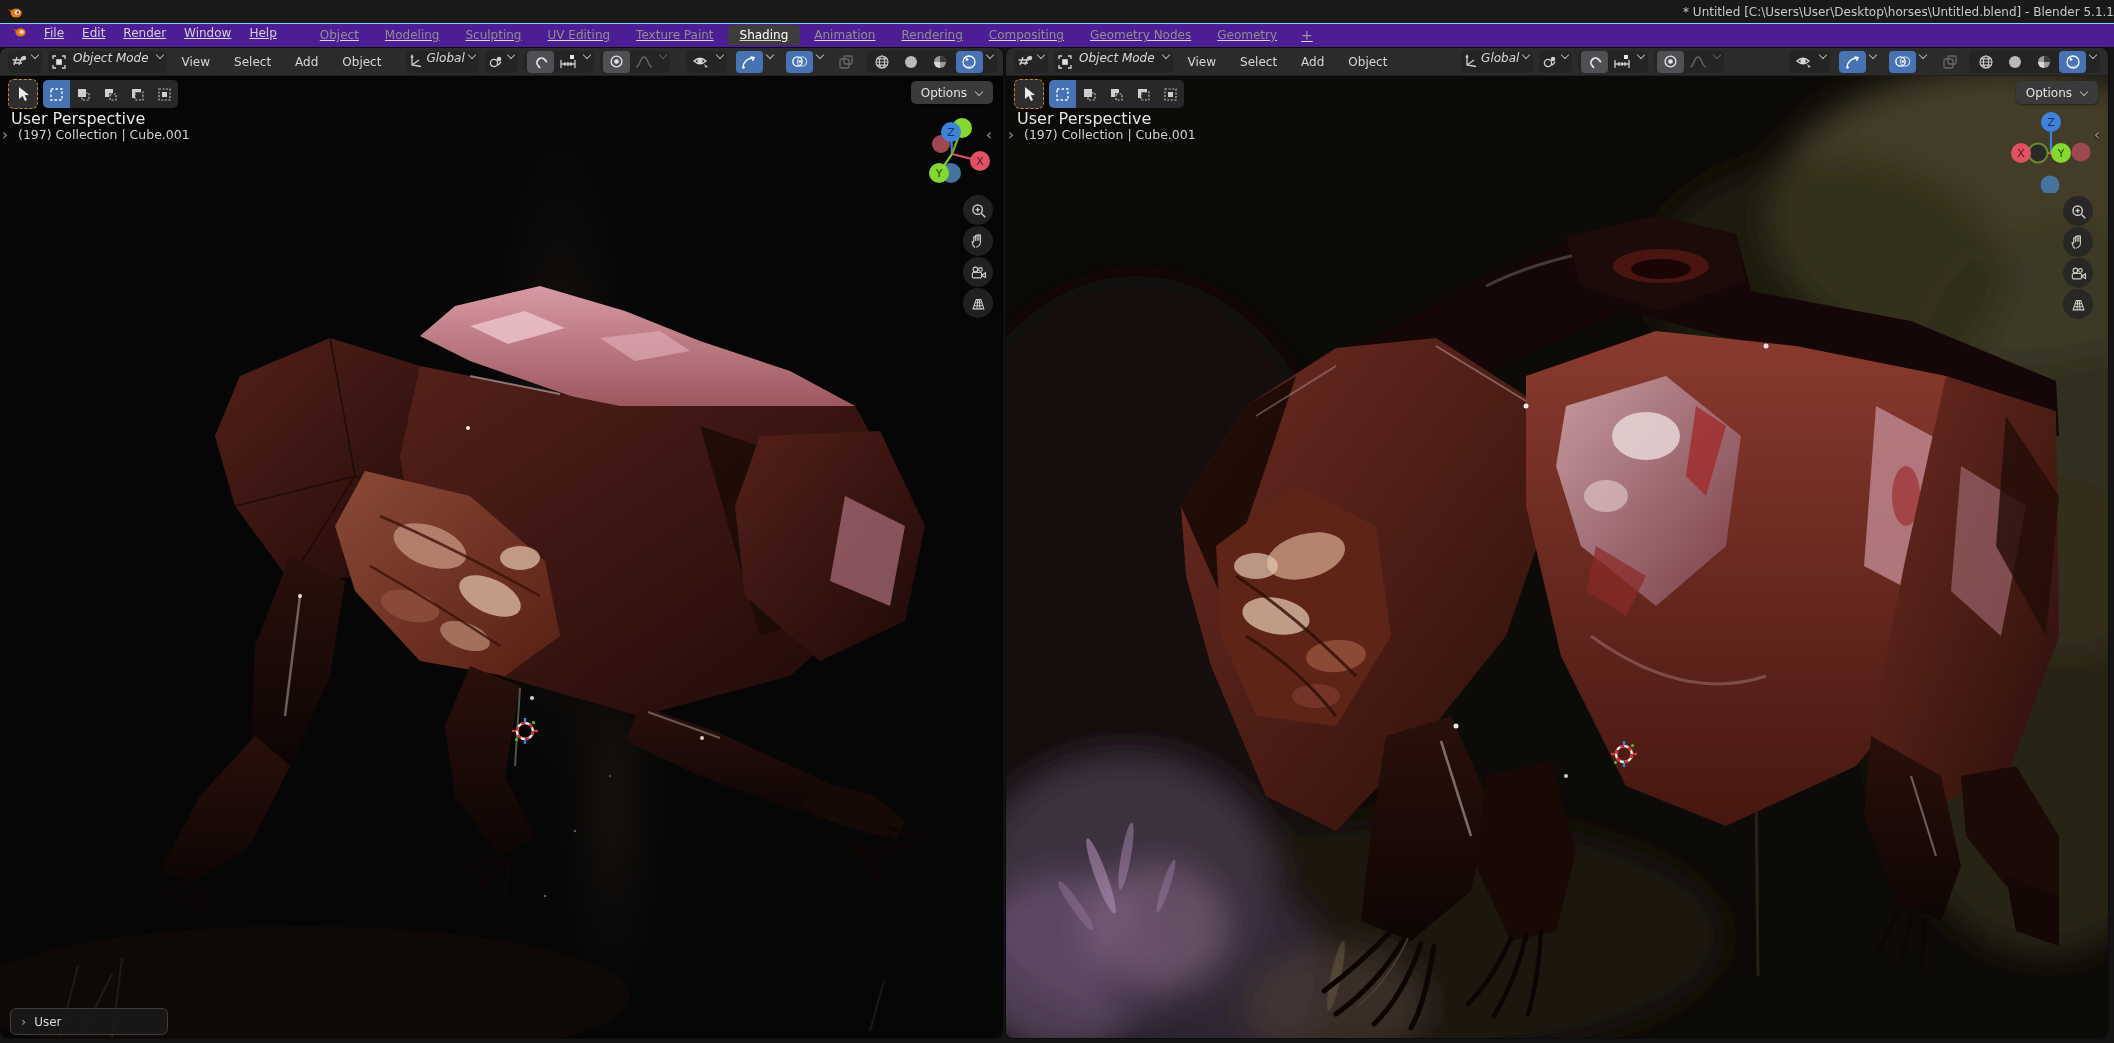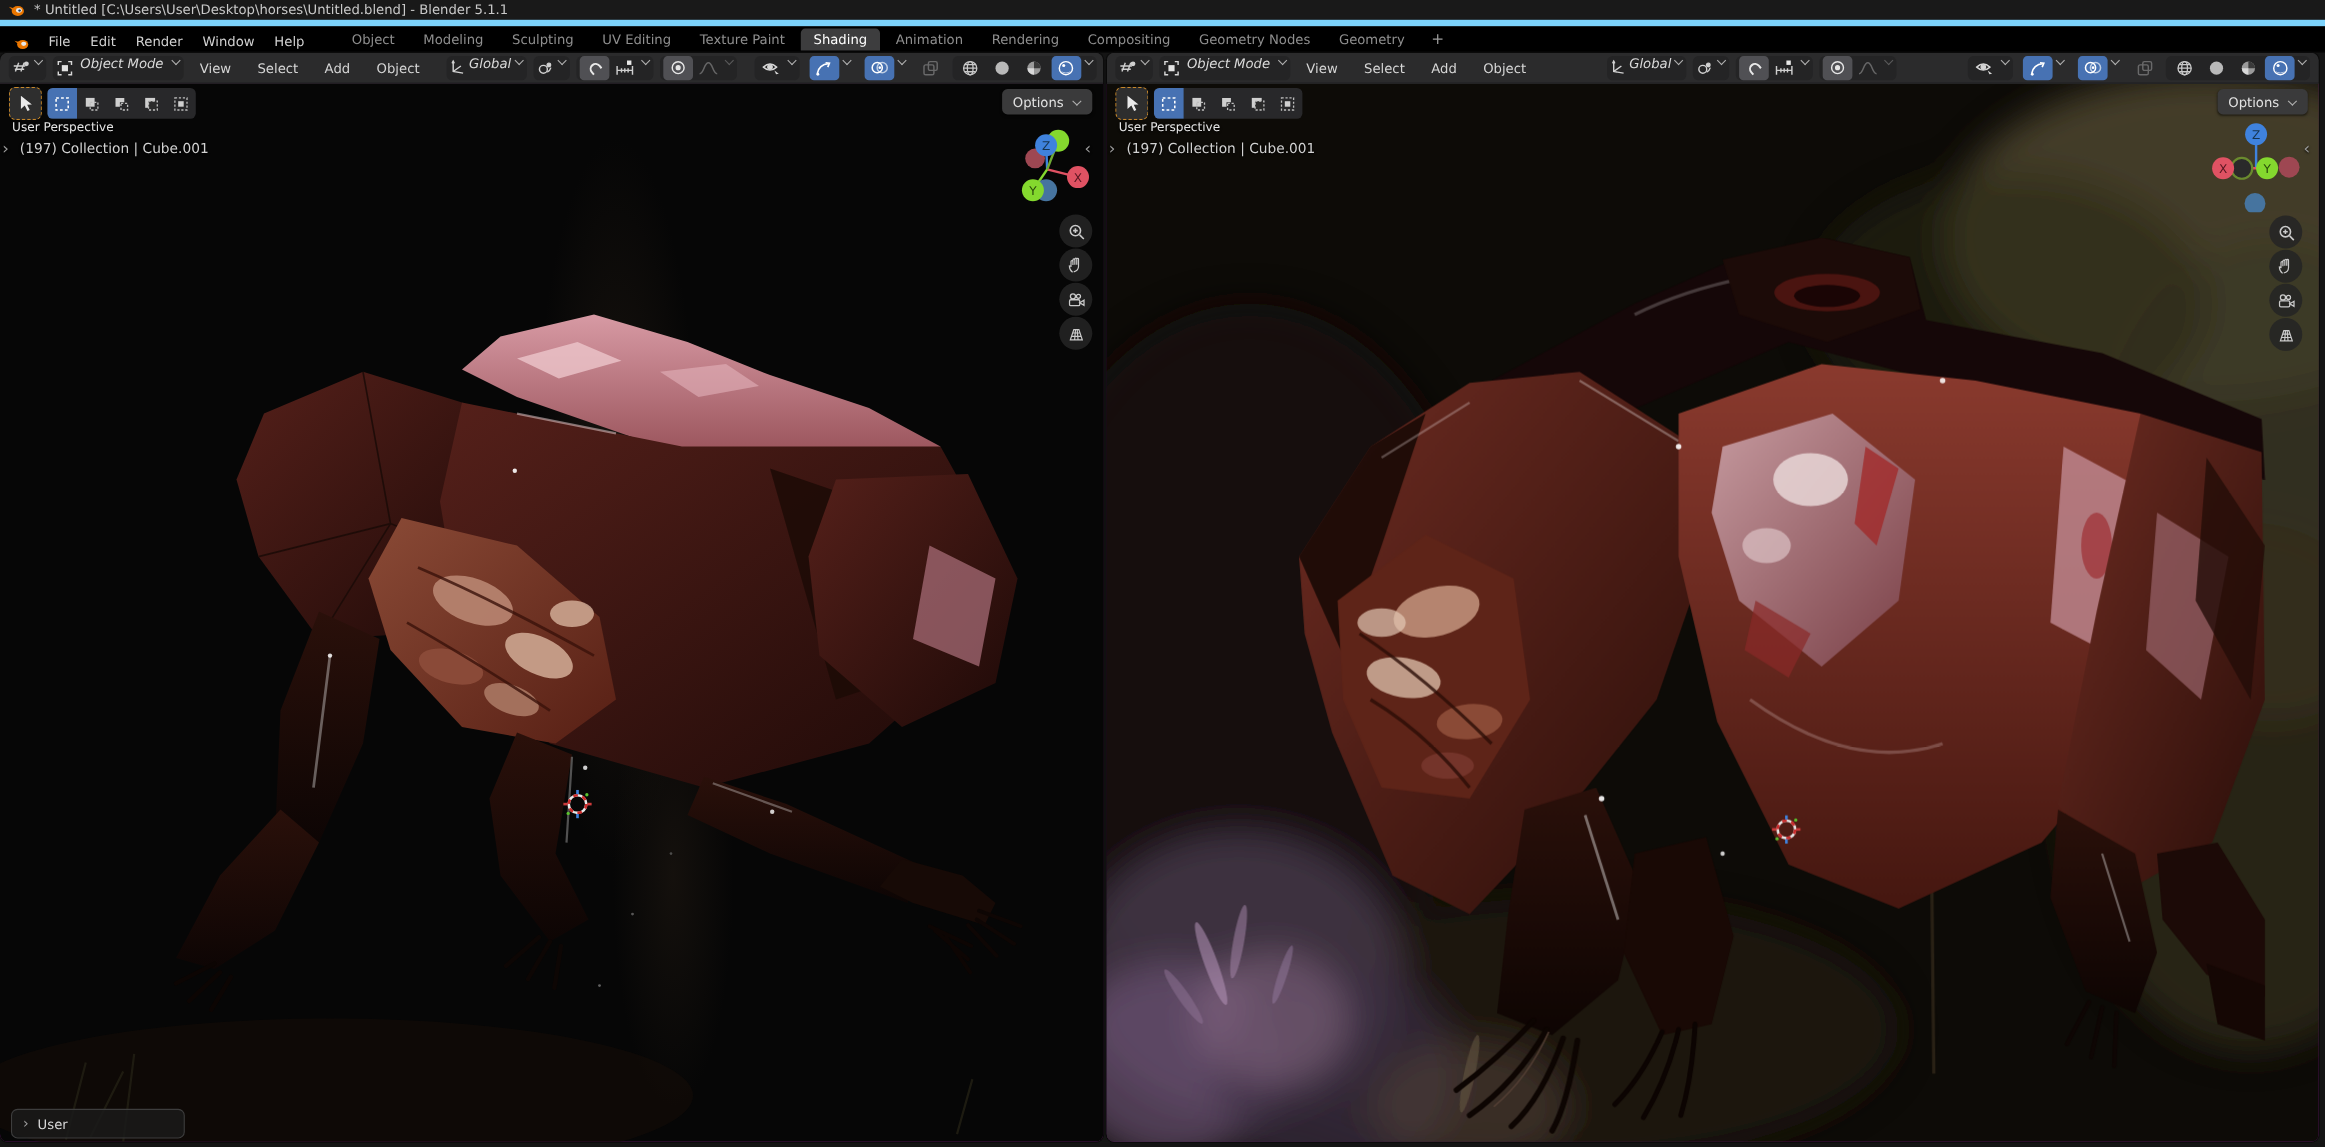--- a/index.html
+++ b/index.html
@@ -7,26 +7,26 @@
 body {
   background:#141414;
   font-family:"DejaVu Sans", sans-serif;
   color:#d8d8d8;
   position:relative;
   font-size:12px;
 }
 
 .titlebar{
   height:24px; background:#191919; display:flex; align-items:center;
-  padding-left:7px; gap:8px; border-bottom:6px solid #7dd3fc;
+  padding-left:7px; gap:8px; border-bottom:1px solid #7dd3fc;justify-content:space-between;
 }
 .titlebar .title{ color:#c9c9c9; font-size:12px; }
 .menubar{
-  height:24px; background:#000000; display:flex; align-items:flex-end;
-  padding-left:4px; border-bottom:1px solid #0d0d0d;
+  height:24px; background:#4c1d95; display:flex; align-items:flex-start;
+  padding-left:4px; border-bottom:1px solid #0d0d0d;text-decoration:underline;
 }
 .appmenu{ padding:2px 9px; border-radius:4px; color:#d2d2d2; cursor:default; }
 .tabstrip{ display:flex; align-items:center; margin-left:22px; gap:2px; }
 .wtab{ padding:3px 12px; color:#8f8f8f; border-radius:4px 4px 0 0; cursor:default; }
 .wtab.active{ background:#3d3d3e; color:#ffffff; }
 .wtab-add{ padding:3px 10px; color:#9a9a9a; font-size:14px; }
 
 .editors{ position:absolute; top:48px; left:0; right:0; bottom:0; }
 .editor{
   position:absolute; top:0; bottom:5px; border-radius:7px; overflow:hidden;
@@ -69,21 +69,21 @@
 .selmodes{ display:flex; background:#28282a; border-radius:5px; overflow:hidden; height:28px; margin-top:1px; }
 .smb{ width:27px; height:28px; display:flex; align-items:center; justify-content:center; }
 .smb.on{ background:#4772b3; }
 .options-btn{
   position:absolute; top:5px; right:10px; z-index:4; height:23px;
   background:#3a3a3b; border-radius:5px; display:flex; align-items:center;
   gap:7px; padding:0 10px; color:#e2e2e2; box-shadow:0 1px 2px rgba(0,0,0,.5);
 }
 .view-label{
   position:absolute; top:33px; left:11px; z-index:3; color:#e6e6e6;
-  text-shadow:0 1px 2px #000; font-size:11px;
+  text-shadow:0 1px 2px #000; font-size:16px;
 }
 .breadcrumb{
   position:absolute; top:51px; left:18px; z-index:3; color:#d2d2d2;
   text-shadow:0 1px 2px #000; font-size:12.5px;
 }
 .edge-toggle{
   position:absolute; z-index:4; color:#9a9a9a; font-size:15px; line-height:14px;
   text-shadow:0 1px 2px #000;
 }
 .nav-gizmo{ position:absolute; z-index:4; width:84px; height:84px; }

